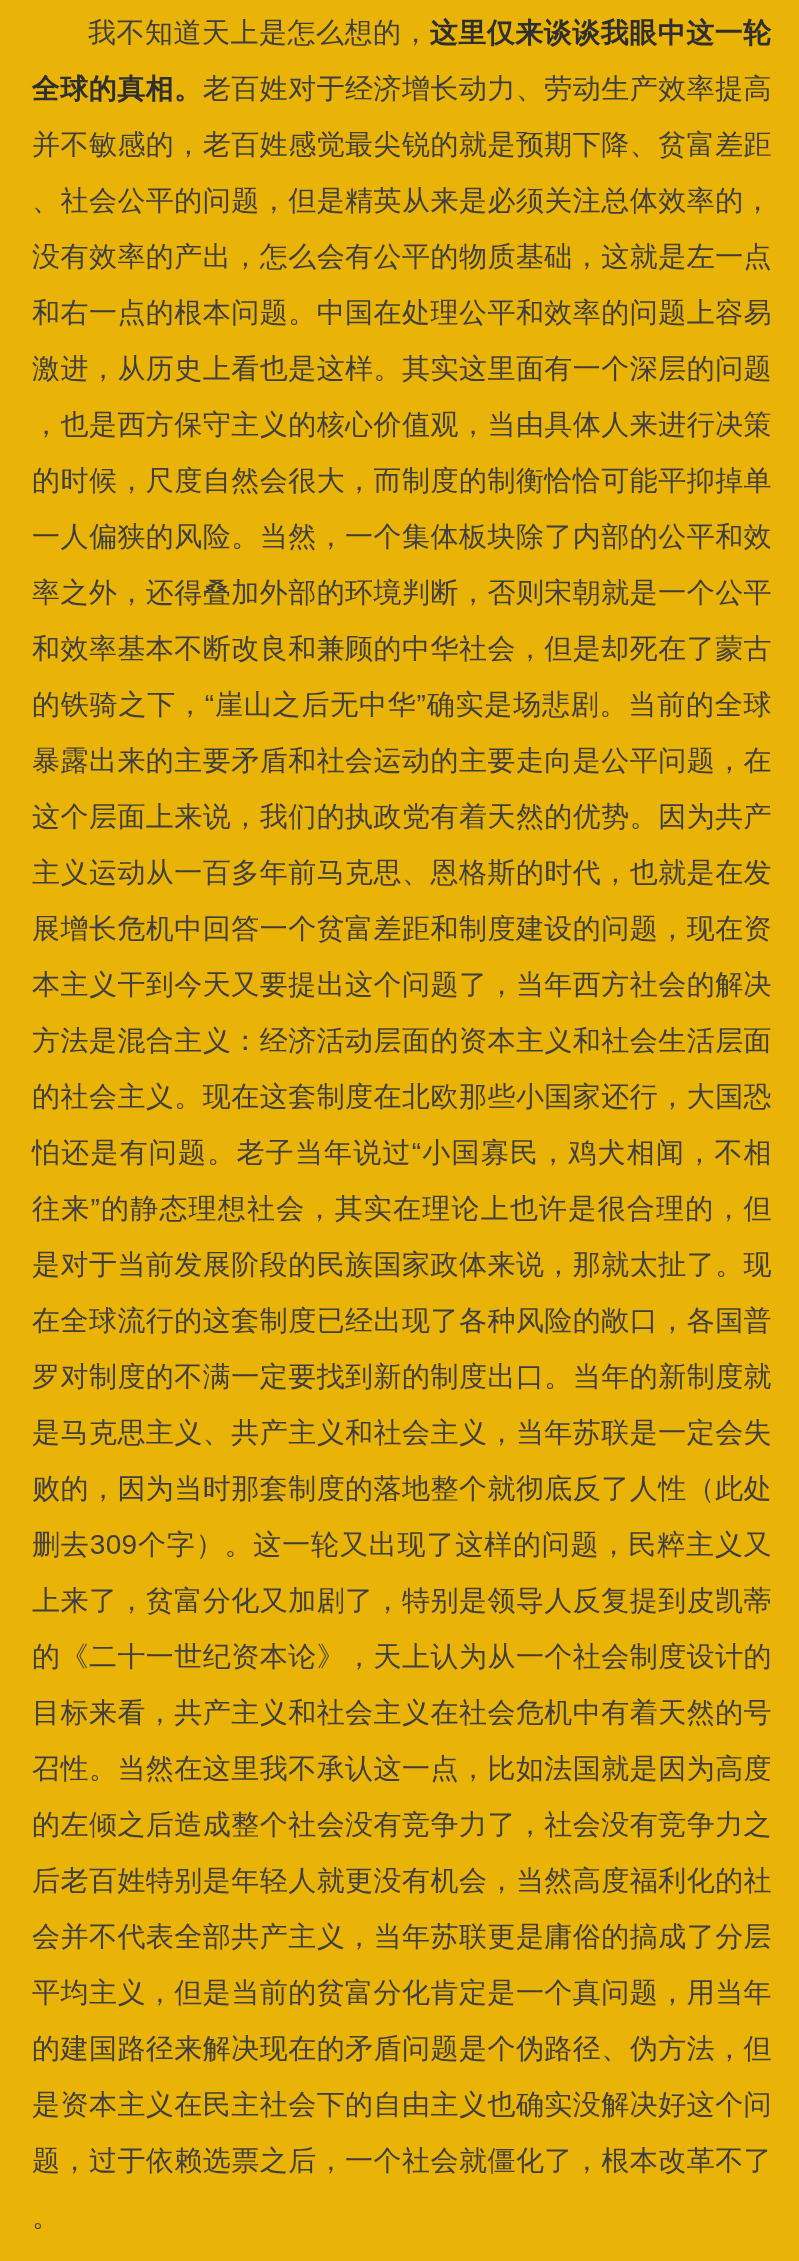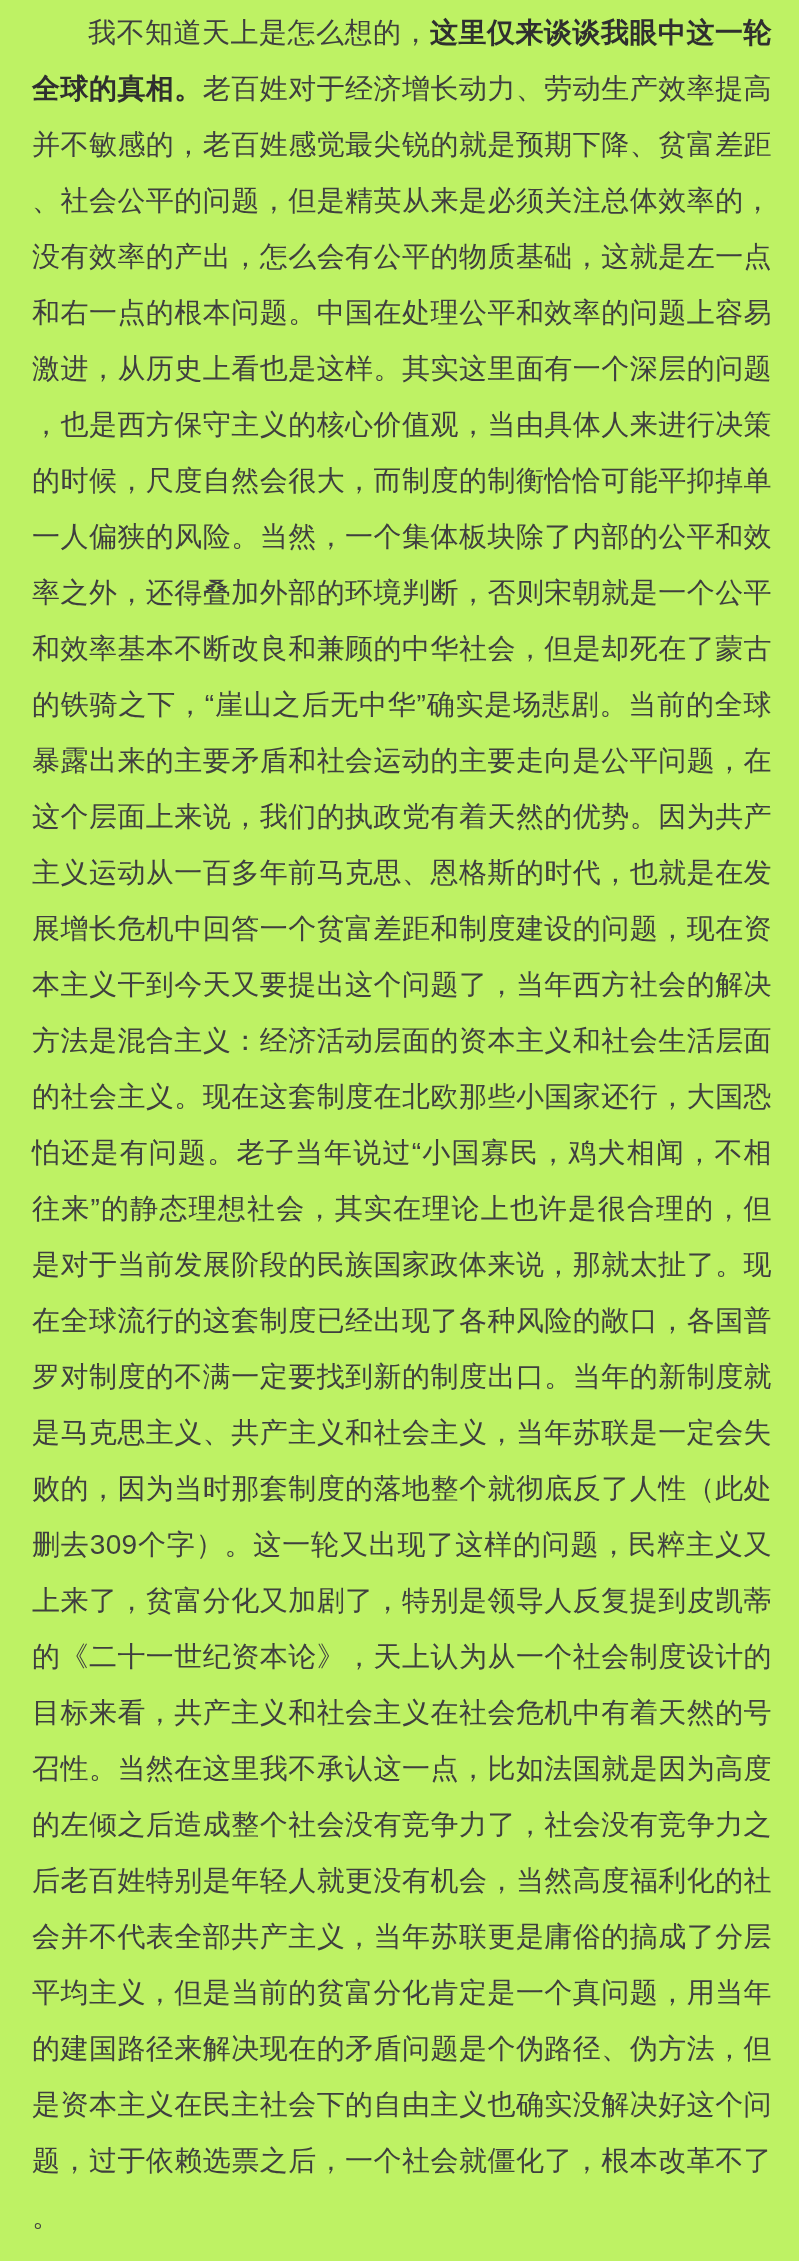--- a/index.html
+++ b/index.html
@@ -33,15 +33,15 @@
     font-weight: normal;
   }
   .seg.bold {
     font-weight: bold;
     color: #2f2f2f;
   }
 </style>
 </head>
 <body>
 
-<div class="page" style="background: #bef264;">
+<div class="page" style="background: #eab308;">
   <p class="article-text" style="color: rgb(63, 63, 63);"><span class="seg">我不知道天上是怎么想的，</span><span class="seg bold" style="color: rgb(47, 47, 47);">这里仅来谈谈我眼中这一轮全球的真相。</span><span class="seg">老百姓对于经济增长动力、劳动生产效率提高并不敏感的，老百姓感觉最尖锐的就是预期下降、贫富差距、社会公平的问题，但是精英从来是必须关注总体效率的，没有效率的产出，怎么会有公平的物质基础，这就是左一点和右一点的根本问题。中国在处理公平和效率的问题上容易激进，从历史上看也是这样。其实这里面有一个深层的问题，也是西方保守主义的核心价值观，当由具体人来进行决策的时候，尺度自然会很大，而制度的制衡恰恰可能平抑掉单一人偏狭的风险。当然，一个集体板块除了内部的公平和效率之外，还得叠加外部的环境判断，否则宋朝就是一个公平和效率基本不断改良和兼顾的中华社会，但是却死在了蒙古的铁骑之下，“崖山之后无中华”确实是场悲剧。当前的全球暴露出来的主要矛盾和社会运动的主要走向是公平问题，在这个层面上来说，我们的执政党有着天然的优势。因为共产主义运动从一百多年前马克思、恩格斯的时代，也就是在发展增长危机中回答一个贫富差距和制度建设的问题，现在资本主义干到今天又要提出这个问题了，当年西方社会的解决方法是混合主义：经济活动层面的资本主义和社会生活层面的社会主义。现在这套制度在北欧那些小国家还行，大国恐怕还是有问题。老子当年说过“小国寡民，鸡犬相闻，不相往来”的静态理想社会，其实在理论上也许是很合理的，但是对于当前发展阶段的民族国家政体来说，那就太扯了。现在全球流行的这套制度已经出现了各种风险的敞口，各国普罗对制度的不满一定要找到新的制度出口。当年的新制度就是马克思主义、共产主义和社会主义，当年苏联是一定会失败的，因为当时那套制度的落地整个就彻底反了人性（此处删去309个字）。这一轮又出现了这样的问题，民粹主义又上来了，贫富分化又加剧了，特别是领导人反复提到皮凯蒂的《二十一世纪资本论》，天上认为从一个社会制度设计的目标来看，共产主义和社会主义在社会危机中有着天然的号召性。当然在这里我不承认这一点，比如法国就是因为高度的左倾之后造成整个社会没有竞争力了，社会没有竞争力之后老百姓特别是年轻人就更没有机会，当然高度福利化的社会并不代表全部共产主义，当年苏联更是庸俗的搞成了分层平均主义，但是当前的贫富分化肯定是一个真问题，用当年的建国路径来解决现在的矛盾问题是个伪路径、伪方法，但是资本主义在民主社会下的自由主义也确实没解决好这个问题，过于依赖选票之后，一个社会就僵化了，根本改革不了。</span></p>
 </div>
 
 </body></html>

